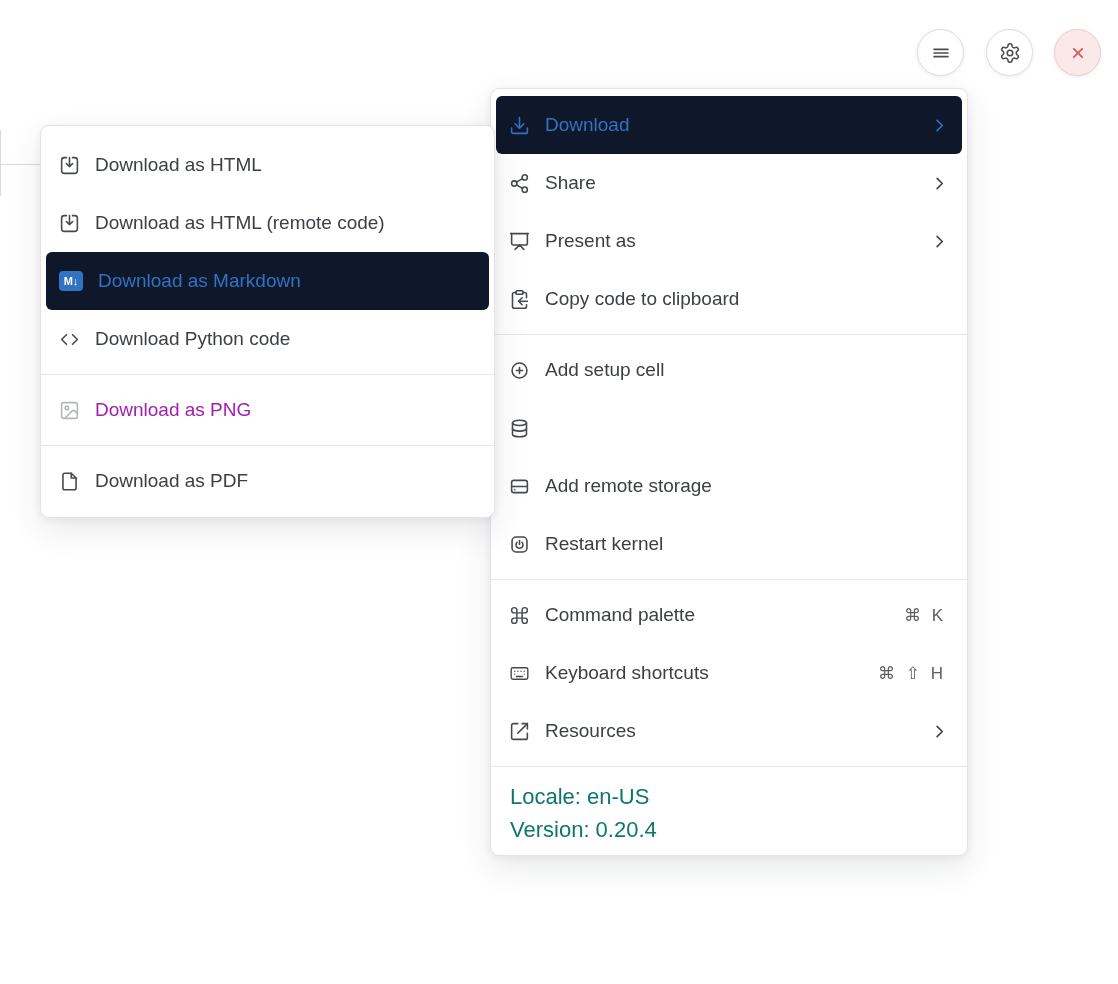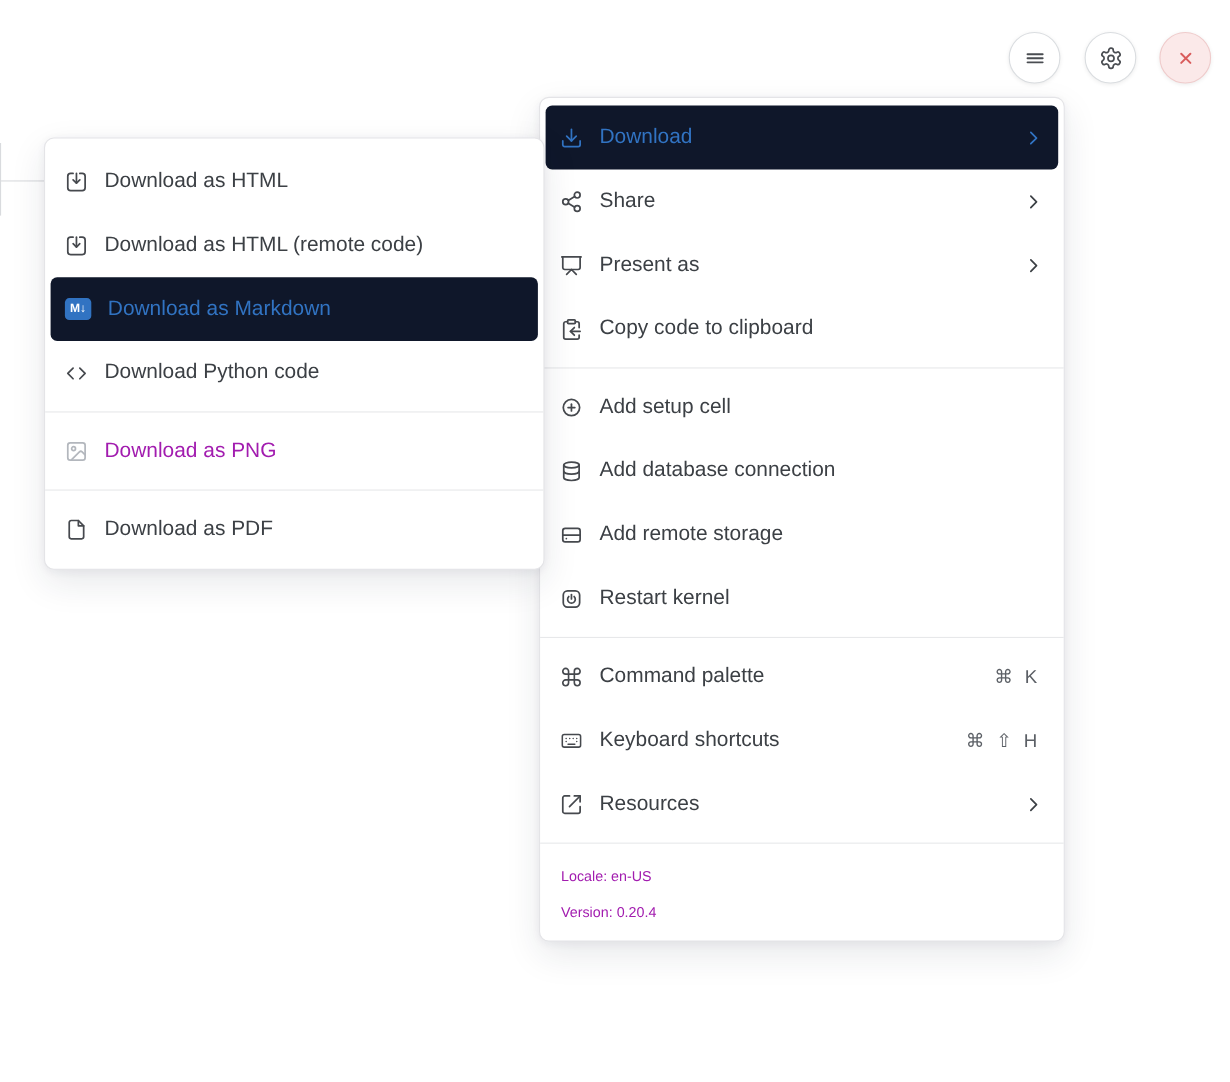--- a/index.html
+++ b/index.html
@@ -38,21 +38,21 @@
   }
   .menu-item .label{flex:0 1 auto;}
   .menu-item.active{background:#0f172a;color:#3173c2;}
   .menu-item.active .ic,.menu-item.active .chev{color:#3173c2;}
   .menu-item.disabled{color:#a21caf;cursor:default;}
   .menu-item.disabled .ic{color:#b3b7bd;}
   .ic{color:#46494e;flex:none;display:block;}
   .chev{margin-left:auto;color:#3c4045;flex:none;}
   .shortcut{margin-left:auto;color:#5c6066;font-size:17px;letter-spacing:3px;padding-right:3px;}
   .separator{height:1px;background:#e7e8ea;margin:6px 0;}
-  .footer{padding:7px 19px 4px;color:#a21caf;font-size:13px;line-height:33px;}
+  .footer{padding:7px 19px 4px;color:#0f766e;font-size:22px;line-height:33px;}
   .md-badge{
     width:24px;height:20px;border-radius:4px;background:#3173c2;color:#fff;
     font-size:11px;font-weight:bold;display:flex;align-items:center;justify-content:center;
     flex:none;letter-spacing:0;
   }
 </style>
 </head>
 <body>
 
 <div class="frag-v"></div>
@@ -140,21 +140,20 @@
       </svg>
     <span class="label">Add setup cell</span>
   </div>
 
   <div class="menu-item">
     <svg class="ic" width="21" height="21" viewBox="0 0 24 24" fill="none" stroke="currentColor" stroke-width="1.8" stroke-linecap="round" stroke-linejoin="round">
         <ellipse cx="12" cy="5.5" rx="8" ry="3"></ellipse>
         <path d="M4 5.5v13c0 1.66 3.58 3 8 3s8-1.34 8-3v-13"></path>
         <path d="M4 12c0 1.66 3.58 3 8 3s8-1.34 8-3"></path>
       </svg>
-    <span class="label">Add database connection</span>
   </div>
 
   <div class="menu-item">
     <svg class="ic" width="21" height="21" viewBox="0 0 24 24" fill="none" stroke="currentColor" stroke-width="1.8" stroke-linecap="round" stroke-linejoin="round">
         <rect x="3" y="5" width="18" height="14" rx="2.5"></rect>
         <path d="M3 12h18"></path>
         <path d="M6.7 15.6h.01"></path>
       </svg>
     <span class="label">Add remote storage</span>
   </div>

